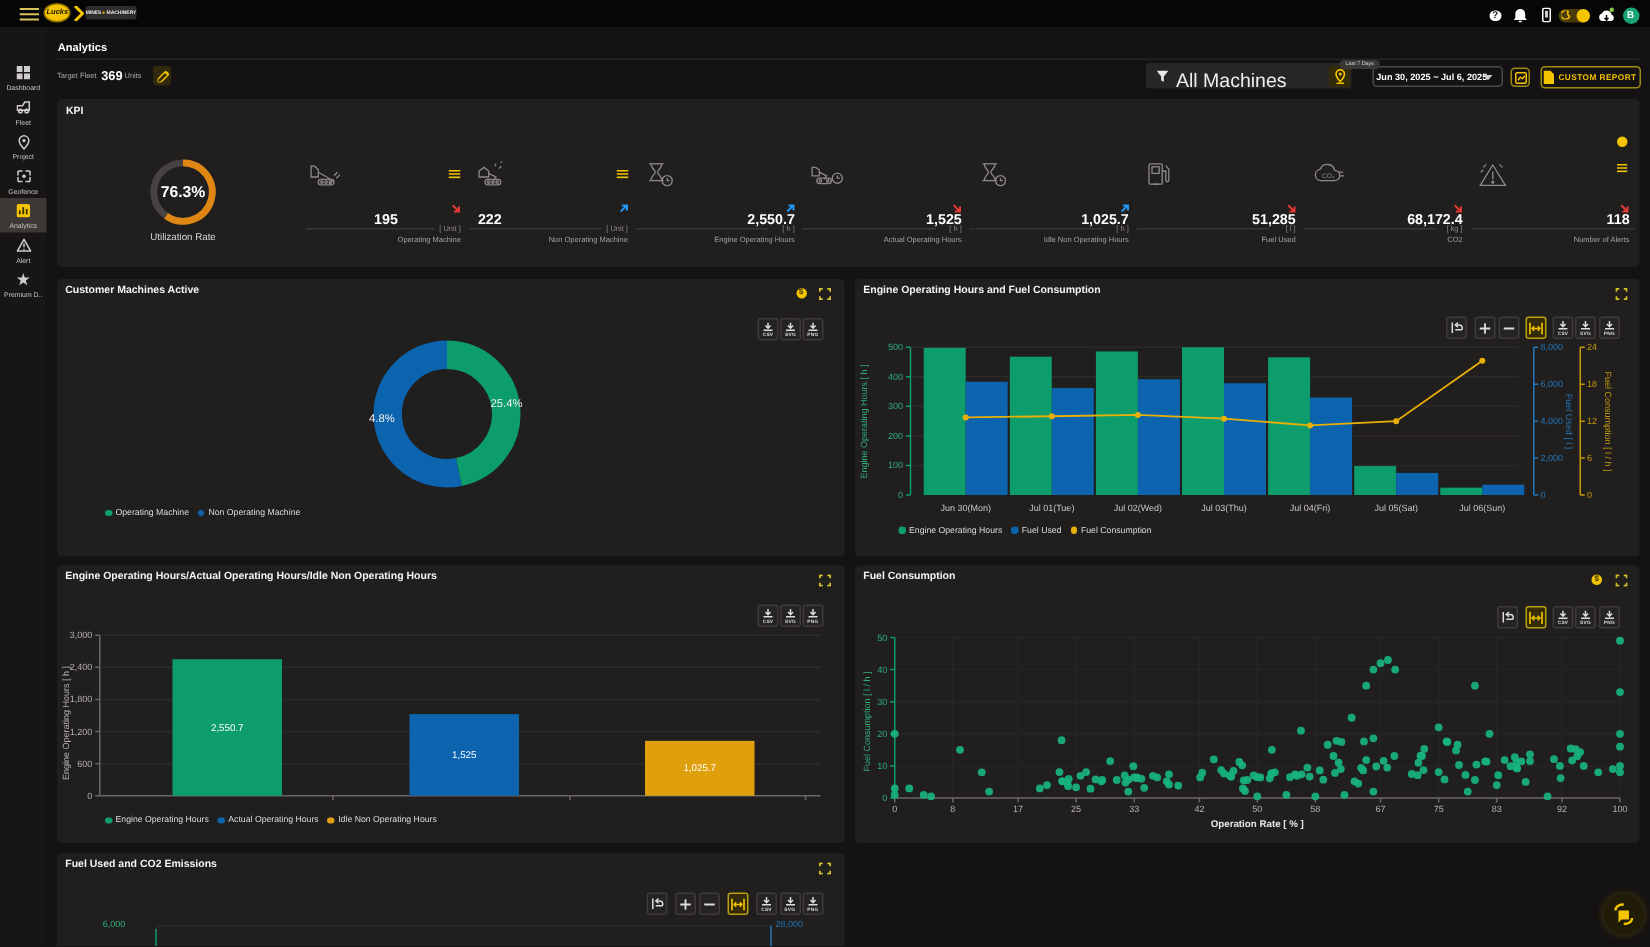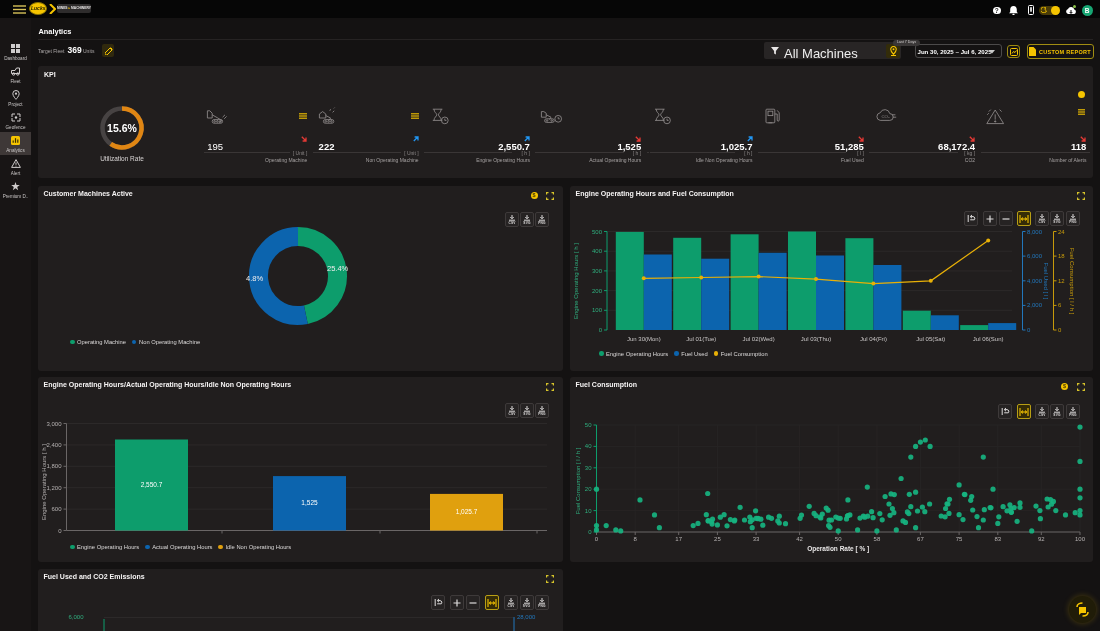--- a/index.html
+++ b/index.html
@@ -158,21 +158,21 @@
     <g stroke="#f5c400" stroke-width="1.1">
       <line x1="0" y1="0.8" x2="7" y2="0.8"></line>
       <line x1="0" y1="3" x2="7" y2="3"></line>
       <line x1="0" y1="5.2" x2="7" y2="5.2"></line>
     </g>
   </svg>
 <svg class="abs" style="left:96px;top:102px;" width="52" height="52">
 <circle cx="26" cy="26" r="19.5" fill="none" stroke="#474343" stroke-width="4.5"></circle>
 <path d="M 26 6.5 A 19.5 19.5 0 1 1 14.74 41.92" fill="none" stroke="#e08613" stroke-width="4.5"></path>
 </svg>
-<div class="abs" style="left:96px;top:122px;width:52px;text-align:center;color:#fff;font-weight:bold;font-size:10.5px;">15.6%</div>
+<div class="abs" style="left:96px;top:122px;width:52px;text-align:center;color:#fff;font-weight:bold;font-size:10.5px;">76.3%</div>
 <div class="abs" style="left:82px;top:155px;width:80px;text-align:center;color:#d8d5d5;font-size:6.5px;">Utilization Rate</div>
 <div class="abs" style="left:205.3px;top:106px;transform:scale(.8);transform-origin:0 0;">
     <svg width="32" height="27">
       <g fill="none" stroke="#8d8989" stroke-width="1.1">
         <path d="M3 6 L3 15 L9 15 L9 9 L6 6 Z"></path>
         <path d="M9 11 L16 15"></path>
         <path d="M16 15 L21 18 L18 21"></path>
         <path d="M22 14 L25 11 M24 16 L27 13"></path>
         <rect x="9" y="17" width="13" height="4.5" rx="2.2"></rect>
         <circle cx="12" cy="19.2" r="1"></circle>
@@ -184,21 +184,21 @@
 <svg class="abs" style="left:299.3px;top:112.5px;" width="8" height="6">
     <g stroke="#f5c400" stroke-width="1.1">
       <line x1="0" y1="0.8" x2="8" y2="0.8"></line>
       <line x1="0" y1="3" x2="8" y2="3"></line>
       <line x1="0" y1="5.2" x2="8" y2="5.2"></line>
     </g>
   </svg>
 <svg class="abs" style="left:301.3px;top:135.5px;" width="6" height="6">
     <path d="M0.8 0.8 L5 5 M5 1.6 L5 5 L1.6 5" stroke="#e53935" stroke-width="1.3" fill="none"></path>
   </svg>
-<div class="abs" style="left:207.3px;top:141px;width:100px;text-align:left;color:#fff;font-weight:normal;font-size:9.5px;">195</div>
+<div class="abs" style="left:207.3px;top:141px;width:100px;text-align:center;color:#fff;font-weight:bold;font-size:9.5px;">195</div>
 <div class="abs" style="left:207.3px;top:149.5px;width:100px;text-align:right;color:#8d8989;font-size:5px;">[ Unit ]</div>
 <div class="abs" style="left:204.3px;top:152px;width:85.5px;border-top:1px solid #3a3636;"></div>
 <div class="abs" style="left:312.8px;top:152px;width:2.8px;border-top:1px solid #3a3636;"></div>
 <div class="abs" style="left:197.3px;top:156.5px;width:110px;text-align:right;color:#a5a1a1;font-size:5px;white-space:nowrap;">Operating Machine</div>
 <div class="abs" style="left:316.6px;top:106px;transform:scale(.8);transform-origin:0 0;">
     <svg width="32" height="27">
       <g fill="none" stroke="#8d8989" stroke-width="1.1">
         <path d="M3 10 L7 7 L11 10 L11 15 L3 15 Z"></path>
         <path d="M11 12 L17 15 L15 18"></path>
         <rect x="8" y="17" width="13" height="4.5" rx="2.2"></rect>

